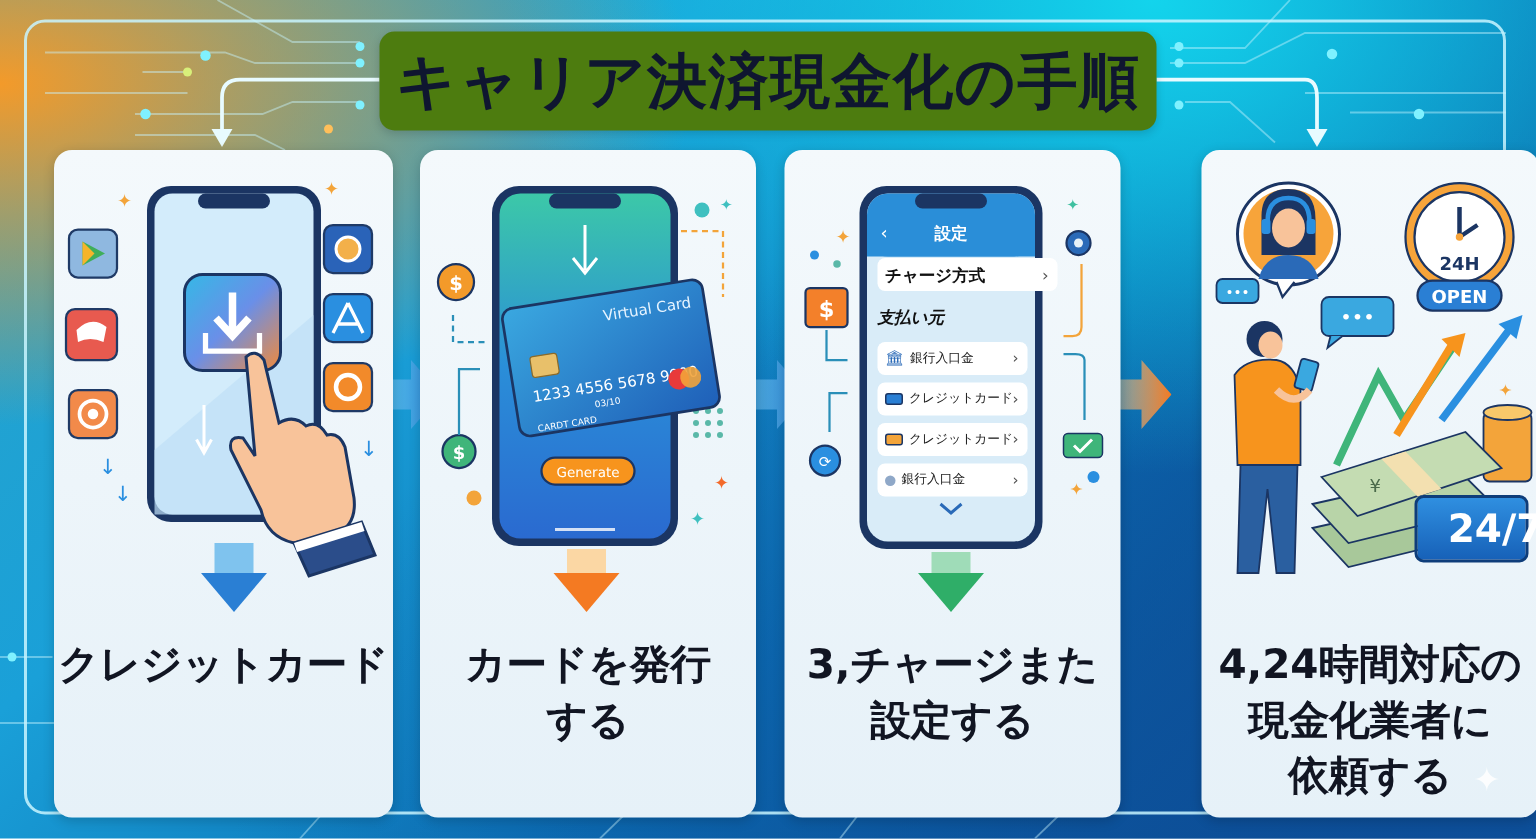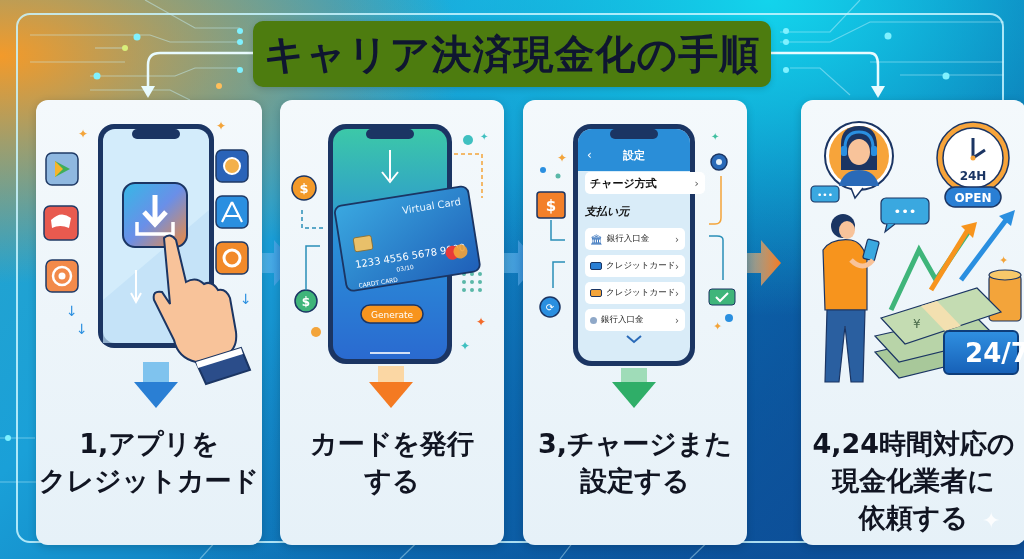--- a/index.html
+++ b/index.html
@@ -208,21 +208,20 @@
     <g>
       <path d="M128 138 Q134 132 140 140 L150 182 Q160 176 168 184 Q176 180 182 190 Q190 188 194 198 L200 232 Q202 250 188 256 L160 262 Q142 258 138 240 L118 200 Q116 190 126 192 L134 204 Z" fill="#f8c39a" stroke="#1b3563" stroke-width="2"></path>
       <polygon points="160,262 205,248 214,270 170,284" fill="#2b4d8a" stroke="#1b3563" stroke-width="2"></polygon>
       <polygon points="160,262 205,248 207,254 162,268" fill="#fff"></polygon>
     </g>
 
     <rect x="107" y="262" width="26" height="20" fill="#7fc3ee"></rect>
     <polygon points="98,282 142,282 120,308" fill="#2a7fd4"></polygon>
   </svg>
   <div class="caption">
-    <span>1,アプリを</span>
     <span>クレジットカード</span>
   </div>
 </div>
 
 <div class="panel p2">
   <svg class="illus" viewBox="0 0 224 310">
 
     <circle cx="24" cy="88" r="12" fill="#f39a2a" stroke="#1b3563" stroke-width="1.5"></circle>
     <text x="24" y="93" font-size="13" fill="#fff" text-anchor="middle" font-weight="bold">$</text>
     <circle cx="26" cy="201" r="11" fill="#3fb57a" stroke="#1b3563" stroke-width="1.5"></circle>

